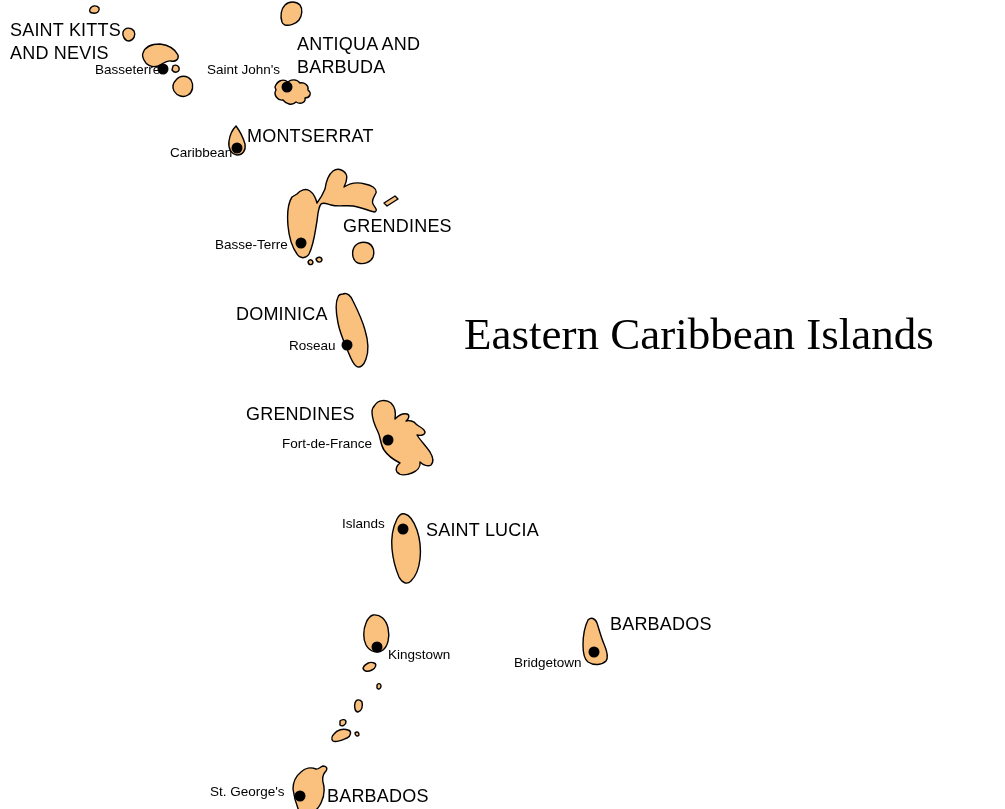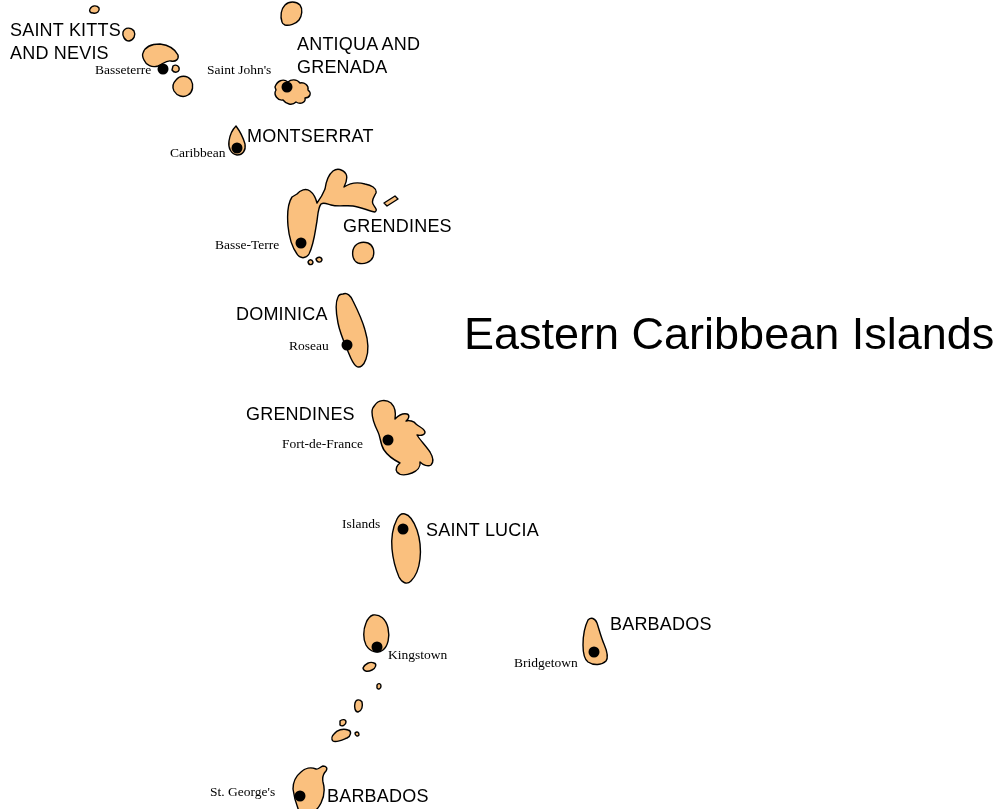--- a/index.html
+++ b/index.html
@@ -33,29 +33,29 @@
     white-space: pre-line;
     letter-spacing: 0.2px;
     color: var(--text, #000);
   }
   .city-label {
     position: absolute;
     font-size: 13.5px;
     line-height: 16px;
     white-space: nowrap;
     color: var(--text, #000);
-    font-family: Liberation Serif, serif;
   }
   .map-title {
     position: absolute;
     left: 464px; top: 311px;
     font-size: 45px;
     line-height: 46px;
     white-space: nowrap;
     color: var(--text, #000);
+    font-family: Liberation Serif, serif;
   }
 </style>
 </head>
 <body>
 
 <div class="stage">
 
   <svg class="map-layer" width="1005" height="809" viewBox="0 0 1005 809">
 
     <path class="island" d="M90,9 C92,5 97,5 99,8 C100,11 97,14 93,13 C90,13 89,11 90,9 Z"></path>
@@ -104,21 +104,21 @@
     <circle class="capital-dot" cx="377" cy="647" r="5.5"></circle>
     <circle class="capital-dot" cx="594" cy="652" r="5.5"></circle>
     <circle class="capital-dot" cx="300" cy="796" r="5.5"></circle>
   </svg>
 
   <div class="map-title">Eastern Caribbean Islands</div>
 
   <div class="country-label" style="left:10px;top:19px">SAINT KITTS
 AND NEVIS</div>
   <div class="country-label" style="left:297px;top:33px">ANTIQUA AND
-GRENADA</div>
+BARBUDA</div>
   <div class="country-label" style="left:247px;top:125px">MONTSERRAT</div>
   <div class="country-label" style="left:343px;top:215px">GRENDINES</div>
   <div class="country-label" style="left:236px;top:303px">DOMINICA</div>
   <div class="country-label" style="left:246px;top:403px">GRENDINES</div>
   <div class="country-label" style="left:426px;top:519px">SAINT LUCIA</div>
   <div class="country-label" style="left:610px;top:613px">BARBADOS</div>
   <div class="country-label" style="left:327px;top:785px">BARBADOS</div>
 
   <div class="city-label" style="left:95px;top:62px">Basseterre</div>
   <div class="city-label" style="left:207px;top:62px">Saint John's</div>

